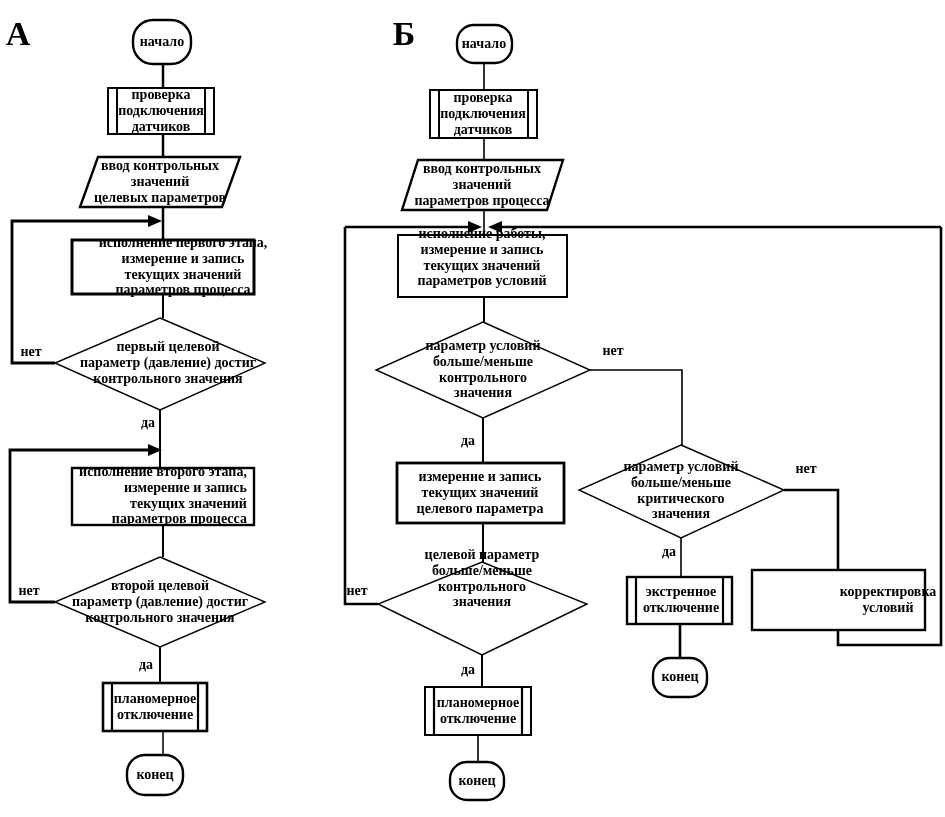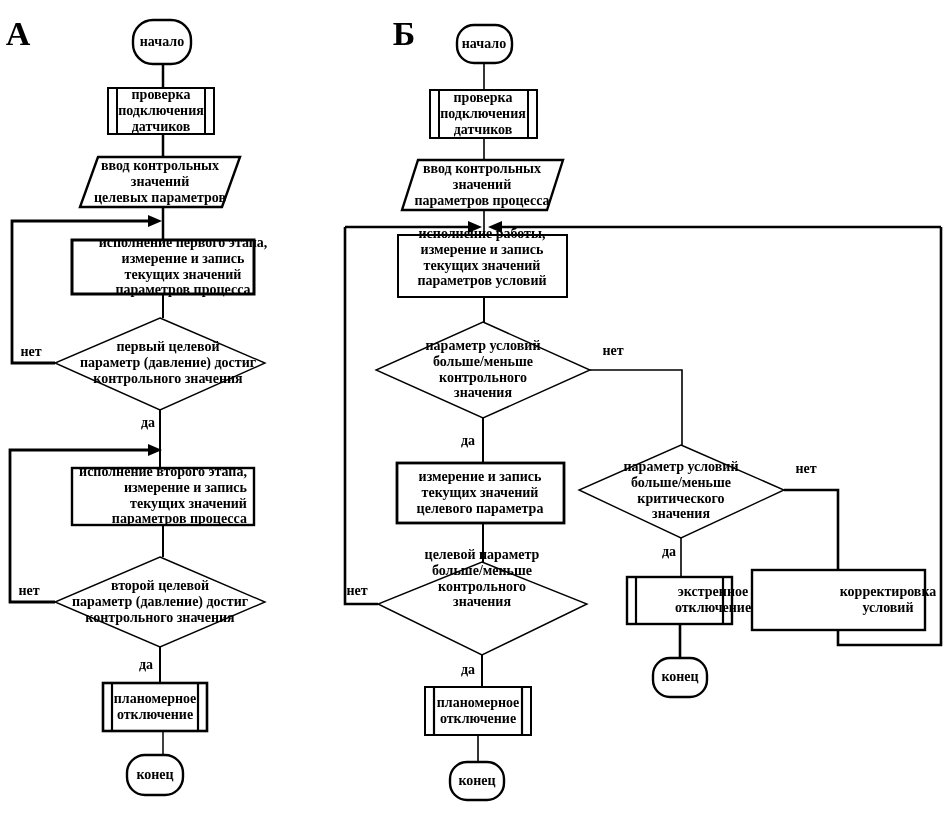--- a/index.html
+++ b/index.html
@@ -155,19 +155,19 @@
   <div class="branch-label" style="left:468px;top:670px;">да</div>
   <div class="node-label" style="left:478px;top:711px;">планомерное
 отключение</div>
   <div class="node-label" style="left:477px;top:781px;">конец</div>
   <div class="node-label" style="left:681px;top:491px;">параметр условий
 больше/меньше
 критического
 значения</div>
   <div class="branch-label" style="left:806px;top:469px;">нет</div>
   <div class="branch-label" style="left:669px;top:552px;">да</div>
-  <div class="node-label" style="left:713px;top:600px;">экстренное
+  <div class="node-label" style="left:681px;top:600px;">экстренное
 отключение</div>
   <div class="node-label" style="left:680px;top:677px;">конец</div>
   <div class="node-label" style="left:888px;top:600px;">корректировка
 условий</div>
 
 </div>
 
 </body></html>

